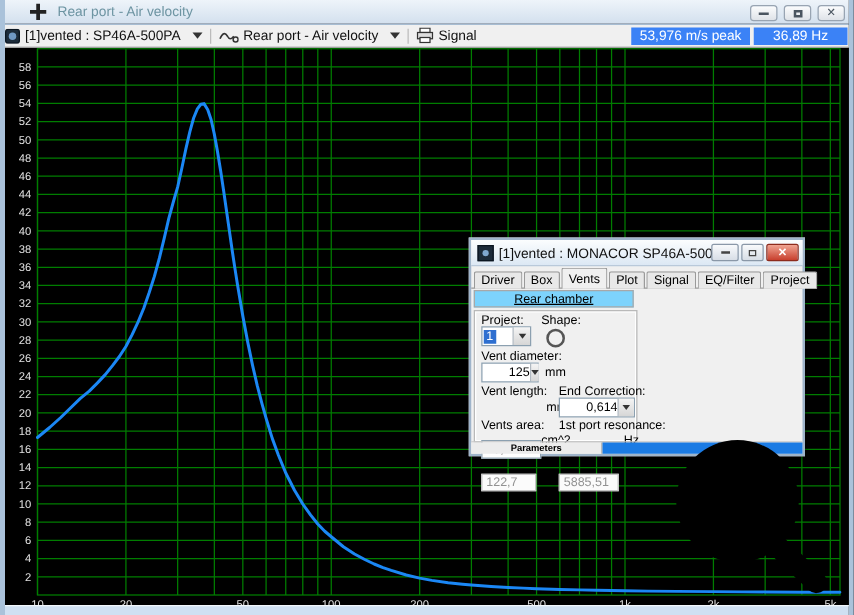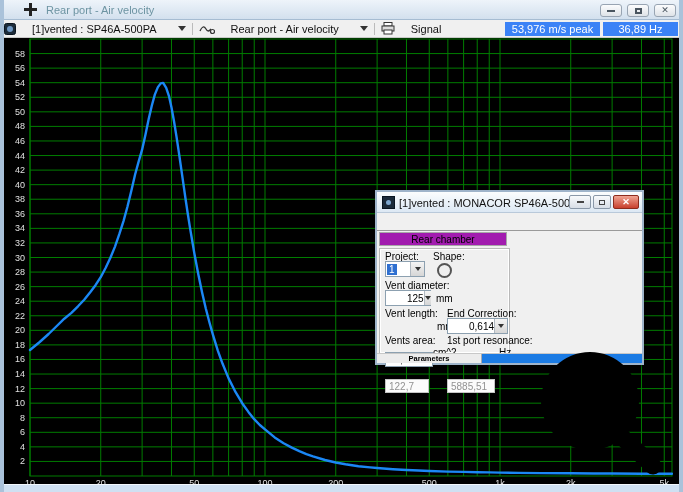--- a/index.html
+++ b/index.html
@@ -14,21 +14,21 @@
   .move-icon:before{content:"";position:absolute;left:5px;top:0;width:3px;height:13px;background:#222;}
   .move-icon:after{content:"";position:absolute;left:0;top:5px;width:13px;height:3px;background:#222;}
   .winbtn{position:absolute;top:4px;width:22px;height:13px;border:1px solid #98a4b2;border-radius:3px;
     background:linear-gradient(#fbfcfd,#dfe3e8);display:flex;align-items:center;justify-content:center;}
   .winbtn .dash{width:8px;height:2px;background:#4a5560;}
   .winbtn .sq{width:7px;height:6px;border:2px solid #4a5560;}
   .winbtn .x{font-size:9px;color:#4a5560;line-height:1;}
   
   .toolbar{position:absolute;left:-4px;top:20px;width:683px;height:18px;background:#f0f0f0;
     border-bottom:1px solid #c8c8c8;display:flex;align-items:center;font-size:11px;color:#111;z-index:5;}
-  .tb-item{display:flex;align-items:center;gap:16px;padding:0 4px;height:100%;}
+  .tb-item{display:flex;align-items:center;gap:4px;padding:0 4px;height:100%;}
   .tb-sep{width:1px;height:12px;background:#bbb;margin:0 2px;}
   .dd-arrow{width:0;height:0;border-left:4px solid transparent;border-right:4px solid transparent;
     border-top:5px solid #333;margin-left:5px;}
   .readout{position:absolute;top:2px;height:14px;background:#3b82f6;color:#fff;font-size:11px;
     display:flex;align-items:center;justify-content:center;}
   .readout.peak{left:505px;width:95px;}
   .readout.freq{left:603px;width:75px;}
   
   .chart{position:absolute;left:-4px;top:38px;width:683px;height:446px;background:#000;z-index:1;}
   .xstrip{position:absolute;left:-4px;top:484px;width:683px;height:8px;background:#cfe0f2;border-top:1px solid #f2f7fc;z-index:5;}
@@ -43,22 +43,22 @@
   .dlg-btn{position:absolute;top:3px;height:14px;border:1px solid #8a98a8;border-radius:2px;
     background:linear-gradient(#f8fafc,#d8dee6);display:flex;align-items:center;justify-content:center;}
   .dlg-btn .dash{width:7px;height:2px;background:#444;}
   .dlg-btn .sq{width:6px;height:5px;border:1px solid #444;}
   .dlg-btn.close{background:linear-gradient(#f0a492,#c8402e);border-color:#8d2b1d;color:#fff;font-size:9px;font-weight:bold;}
   .tabstrip{position:absolute;left:0;top:21px;width:265px;height:18px;display:flex;align-items:flex-end;padding-left:2px;}
   .tab{border:1px solid #9a9a9a;border-bottom:none;background:#e8e8e8;padding:2px 5px 2px 5px;
     font-size:10px;margin-right:1px;border-radius:2px 2px 0 0;height:14px;line-height:10px;}
   .tab.active{background:#f0f0f0;height:17px;line-height:13px;position:relative;z-index:2;}
   .tabline{position:absolute;left:0;top:38px;width:265px;height:1px;background:#9a9a9a;}
-  .chamber-btn{position:absolute;top:40px;height:14px;background:#a21caf;border:1px solid #a8a8a8;
-    font-size:10px;display:flex;align-items:center;justify-content:center;}
+  .chamber-btn{position:absolute;top:40px;height:14px;background:#7dd3fc;border:1px solid #a8a8a8;
+    font-size:10px;display:flex;align-items:center;justify-content:center;text-decoration:underline;}
   .groupbox{position:absolute;left:2px;top:56px;width:131px;height:106px;border:1px solid #b9b9b9;
     box-shadow:inset 0 0 0 1px #ffffff;}
   .fld-label{position:absolute;font-size:10px;color:#000;white-space:nowrap;}
   .combo{position:absolute;height:16px;background:#fff;border:1px solid #8ca0b0;display:flex;align-items:center;}
   .combo .val{flex:1;padding-left:21px;font-size:10px;}
   .combo .val.sel{background:#2e6fd0;color:#fff;margin:1px;padding:0 2px;flex:0 0 auto;}
   .combo .btn{width:14px;height:100%;border-left:1px solid #b0b8c0;background:linear-gradient(#f4f4f4,#d6d6d6);
     display:flex;align-items:center;justify-content:center;}
   .combo .btn i{width:0;height:0;border-left:3px solid transparent;border-right:3px solid transparent;border-top:4px solid #333;}
   .edit{position:absolute;height:15px;background:#fff;border:1px solid #8ca0b0;font-size:10px;
@@ -229,20 +229,29 @@
         </div>
       <div class="dlg-btn" style="left:216px;width:18px">
           <span class="sq"></span>
         </div>
       <div class="dlg-btn close" style="left:236px;width:26px">
           <span>✕</span>
         </div>
     </div>
 
     <div class="tabline"></div>
+    <div class="tabstrip">
+      <div class="tab">Driver</div>
+      <div class="tab">Box</div>
+      <div class="tab active">Vents</div>
+      <div class="tab">Plot</div>
+      <div class="tab">Signal</div>
+      <div class="tab">EQ/Filter</div>
+      <div class="tab">Project</div>
+    </div>
 
     <div class="chamber-btn" style="left:2px;width:128px">Rear chamber</div>
 
     <div class="groupbox"></div>
 
     <span class="fld-label" style="left:8px;top:59px">Project:</span>
     <div class="combo" style="left:8px;top:69px;width:40px">
       <span class="val sel">1</span>
       <span style="flex:1"></span>
       <span class="btn">

